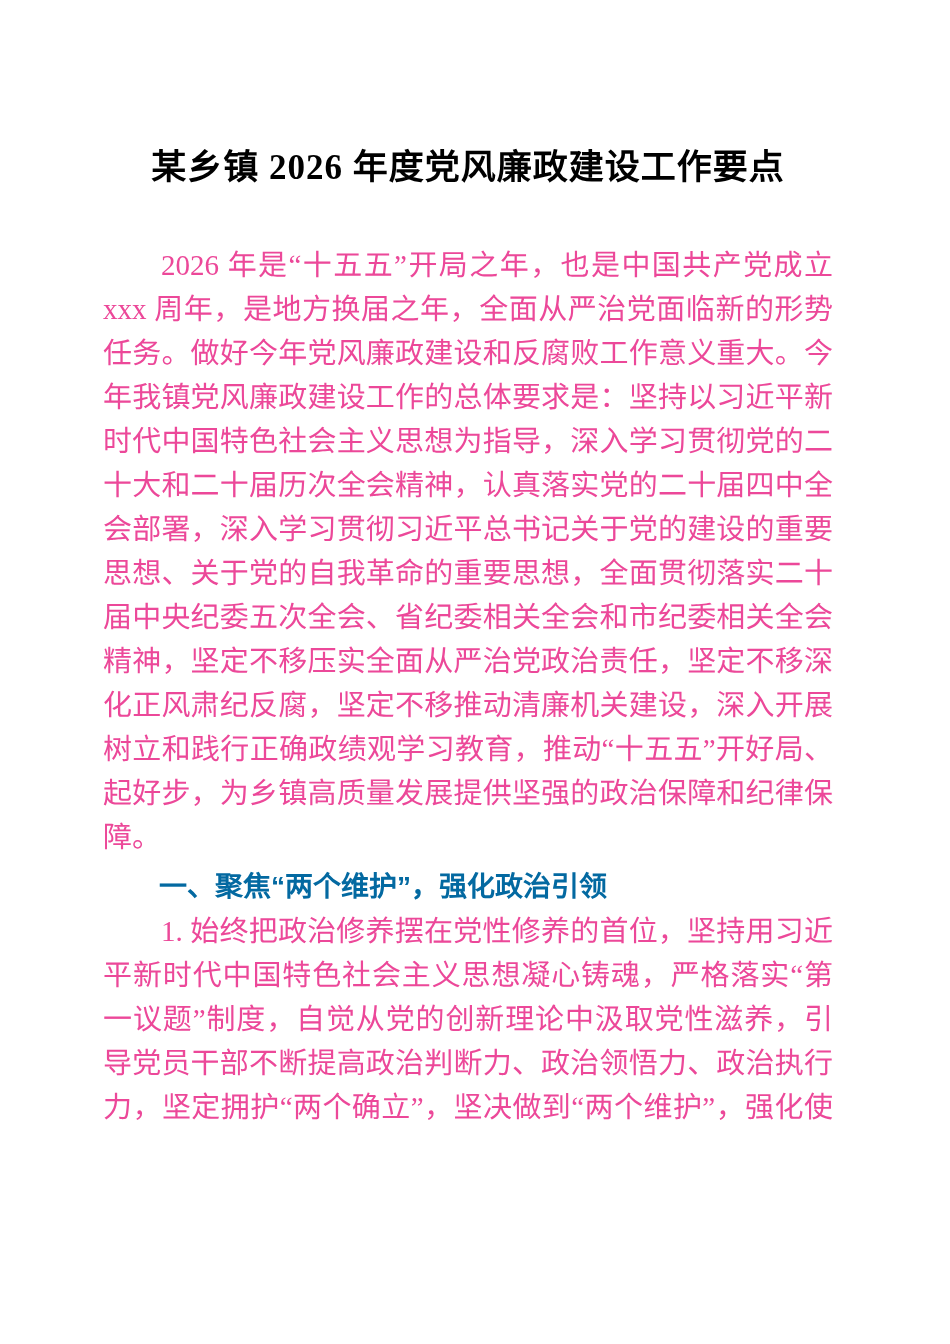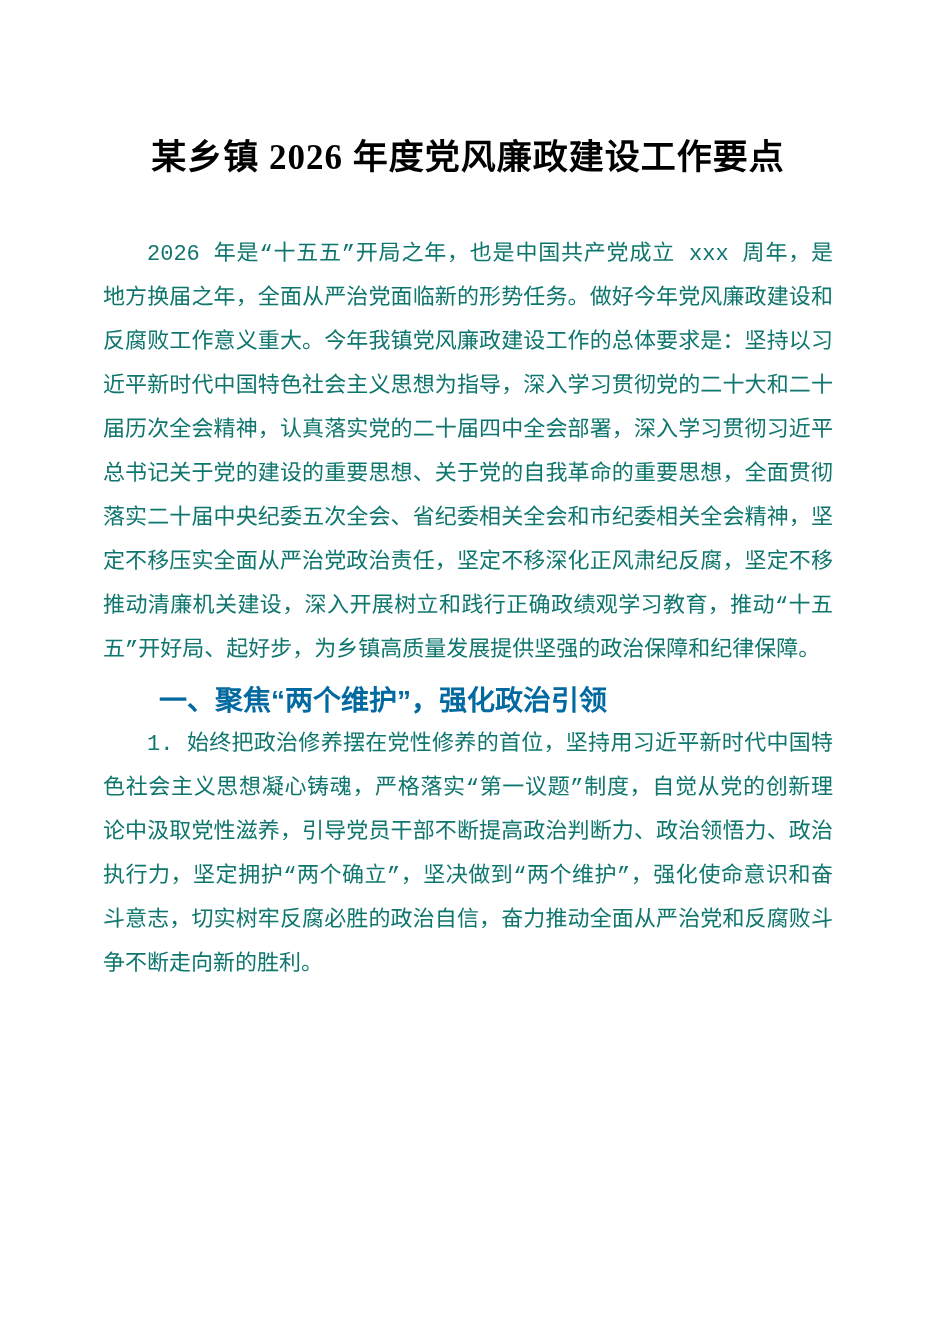--- a/index.html
+++ b/index.html
@@ -5,48 +5,48 @@
 <style>
   html, body {
     margin: 0;
     padding: 0;
     background: #ffffff;
   }
   .page {
     position: relative;
     width: 950px;
     height: 1124px;
-    margin: 0 auto;
+    margin: 10px auto;
     background: #ffffff;
     box-sizing: border-box;
     padding: 136px 117px 4px 103px;
     overflow: hidden;
     color: #000000;
   }
   .doc-title {
     margin: 0 0 53px 0;
     padding: 0;
     font-family: "Liberation Serif", "DejaVu Serif", serif;
     font-size: 35px;
     font-weight: 700;
     line-height: 44px;
     text-align: center;
     letter-spacing: 1px;
     color: #000000;
   }
   .body-para {
     margin: 0;
     padding: 0;
-    font-family: Liberation Mono, monospace;
-    font-size: 22px;
+    font-family: Liberation Serif, serif;
+    font-size: 29px;
     line-height: 44px;
     text-align: justify;
     text-justify: inter-character;
     text-indent: 2em;
-    color: #0f766e;
+    color: #ec4899;
   }
   .section-heading {
     margin: 6px 0 0 0;
     padding: 0;
     font-family: "Liberation Sans", "DejaVu Sans", sans-serif;
     font-size: 28px;
     font-weight: 700;
     line-height: 44px;
     text-indent: 2em;
     text-align: left;

